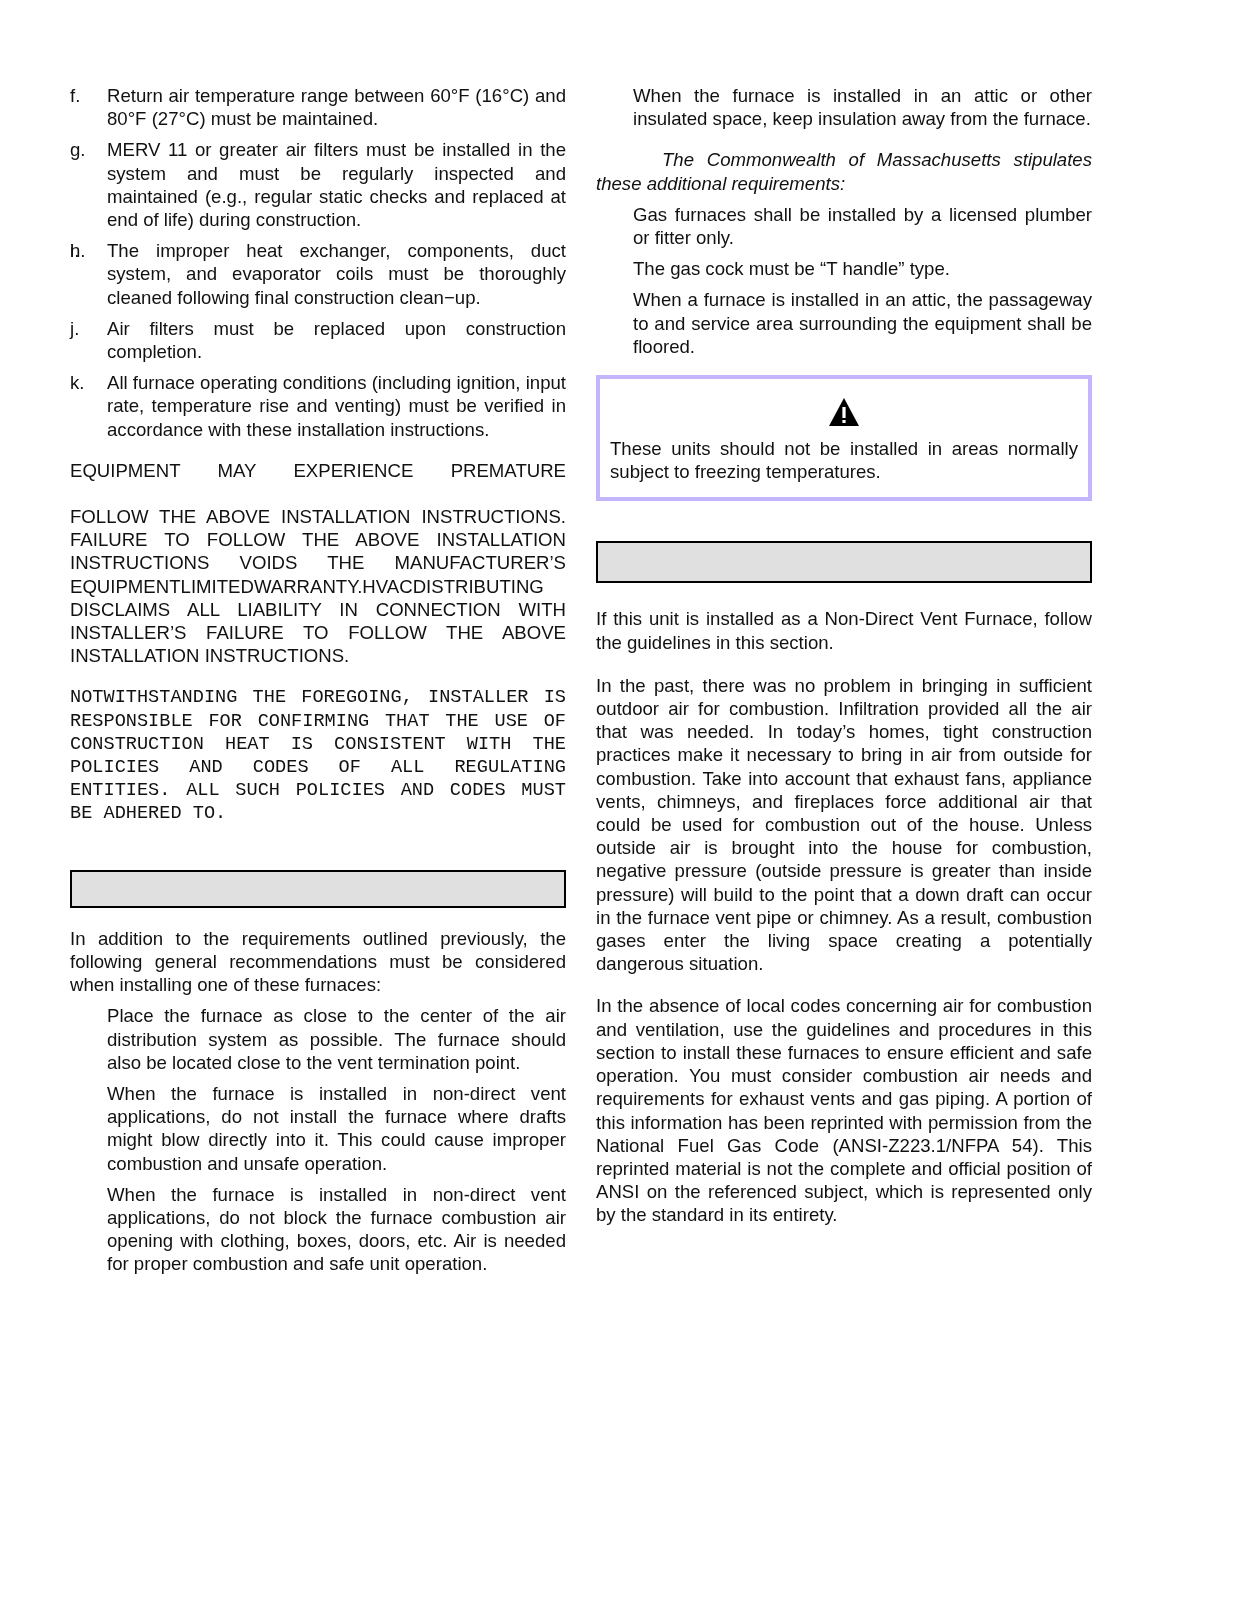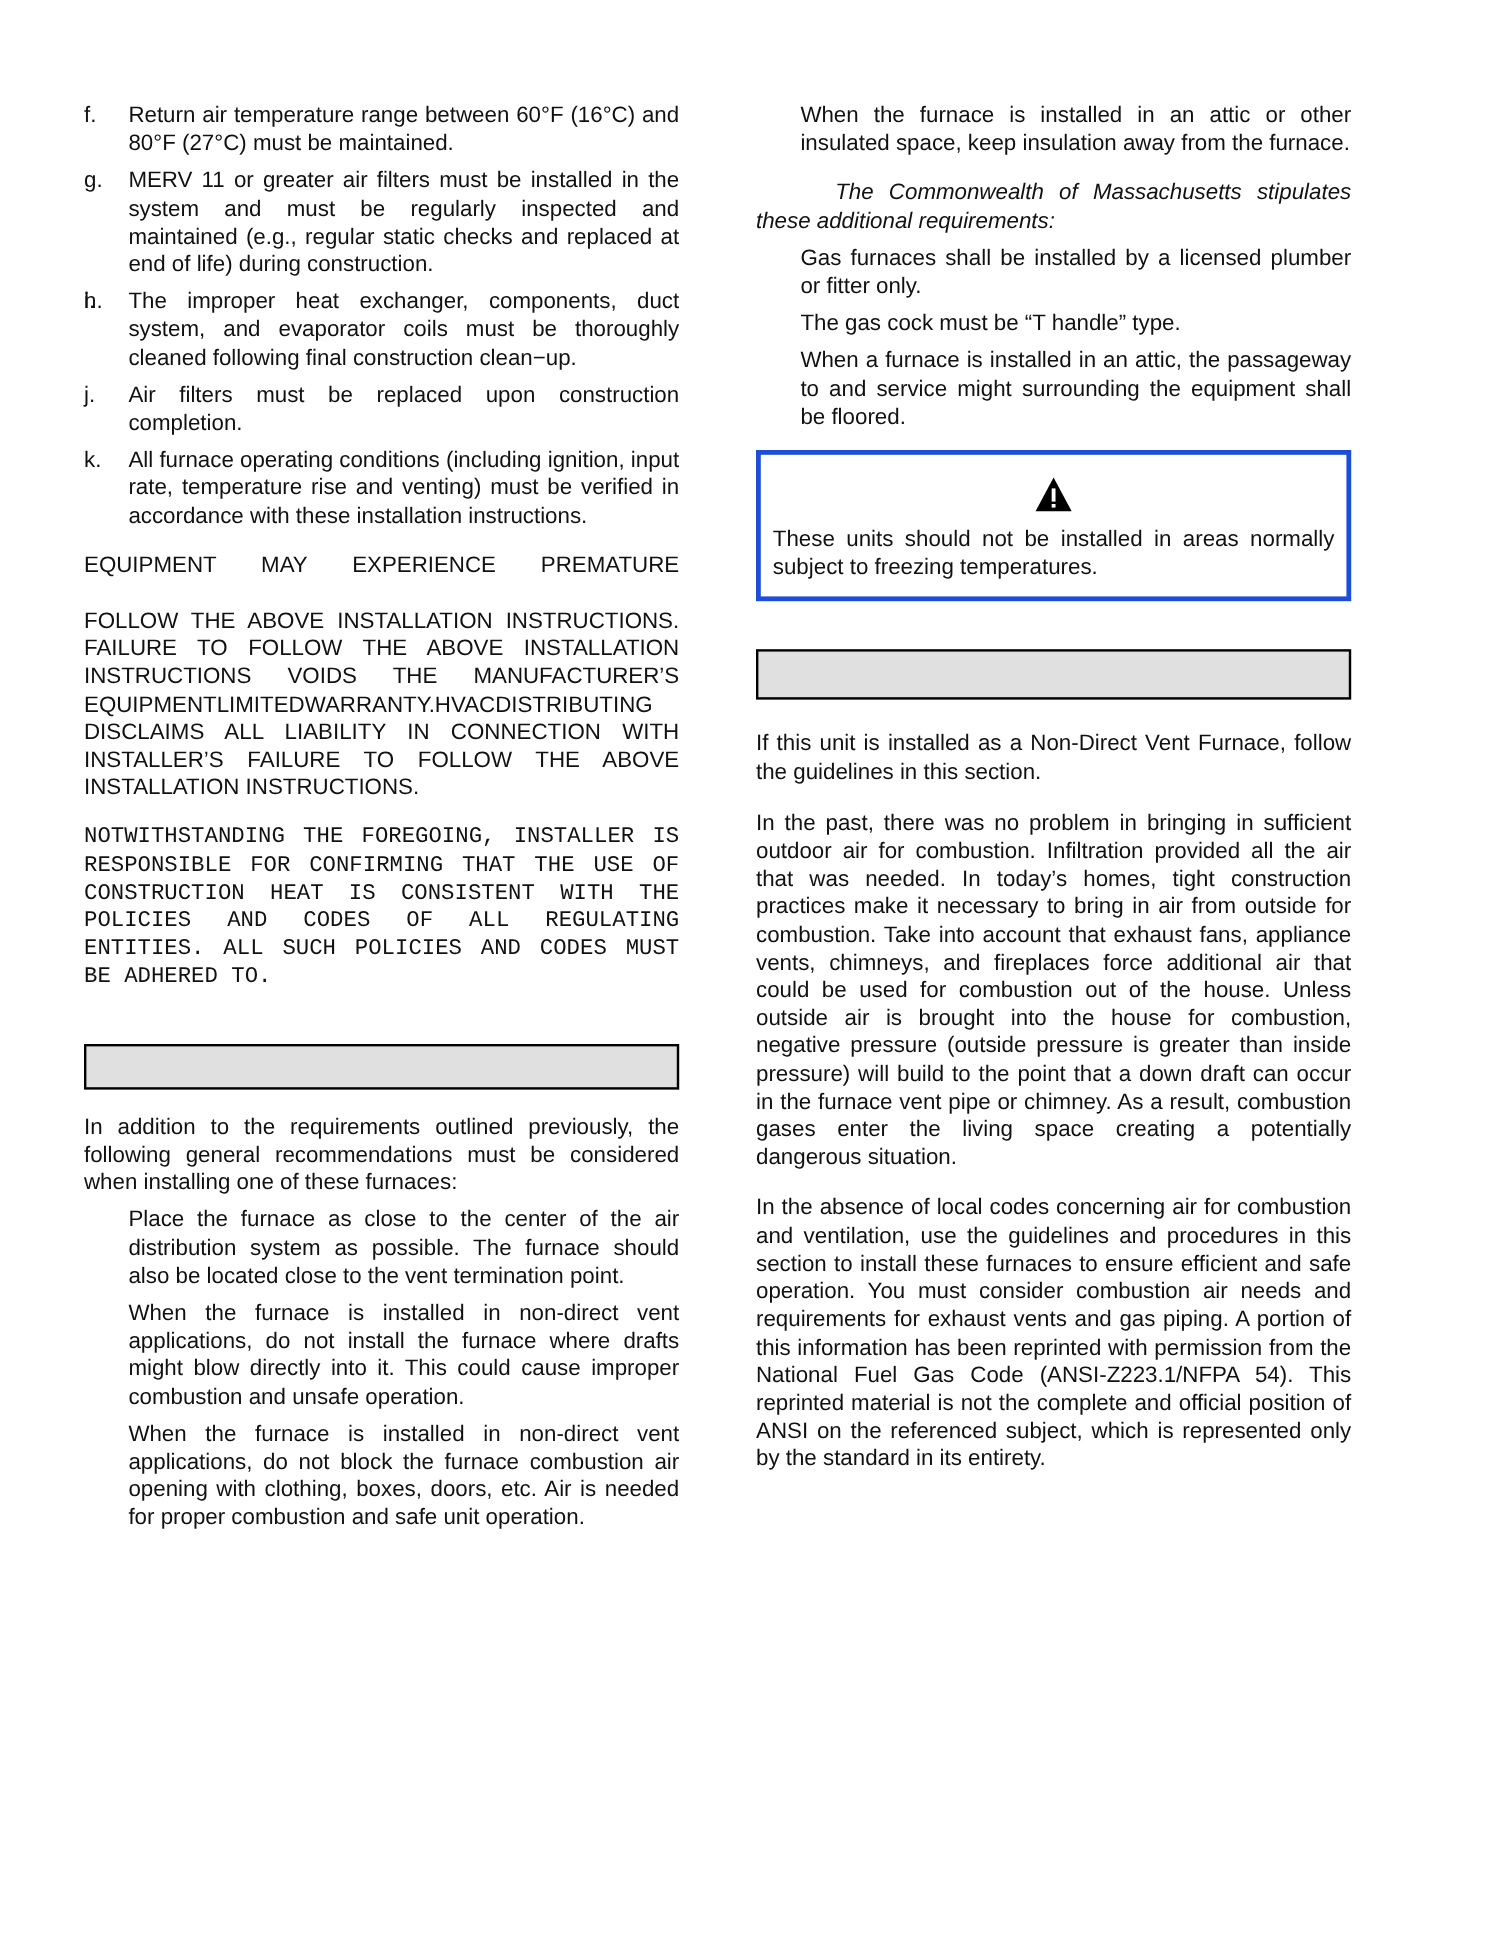--- a/index.html
+++ b/index.html
@@ -3,29 +3,29 @@
 <meta charset="utf-8">
 <style>
   html, body { margin: 0; padding: 0; background: #ffffff; }
   body {
     width: 1260px; height: 1620px; position: relative; overflow: hidden;
     font-family: "Liberation Sans", sans-serif; color: #111111;
     font-size: 18.6px; line-height: 23.2px;
   }
   .col { position: absolute; top: 84px; width: 496px; }
   .col-left { left: 70px; }
-  .col-right { left: 630px; }
+  .col-right { left: 596px; }
   p { margin: 0; text-align: justify; }
   .item { position: relative; padding-left: 37px; text-align: justify; margin-bottom: 8px; }
   .item .lbl { position: absolute; left: 0; top: 0; }
   .caps { text-align: justify; }
   .indent-block { padding-left: 37px; text-align: justify; margin-bottom: 8px; }
   .italic { font-style: italic; }
   .gray-bar { border: 2px solid #000; background: #e0e0e0; height: 38px; box-sizing: border-box; }
-  .warn-box { border: 4px solid #1d4ed8; padding: 18px 10px 14px 10px; box-sizing: border-box; }
+  .warn-box { border: 4px solid #c4b5fd; padding: 18px 10px 14px 10px; box-sizing: border-box; }
   .warn-icon { text-align: center; height: 40px; }
   .warn-icon svg { display: inline-block; }
 </style>
 </head>
 <body>
 
 <div class="col col-left">
   <div class="item">
     <span class="lbl">f.</span>
     <span>Return air temperature range between 60°F (16°C) and 80°F (27°C) must be maintained.</span>
@@ -63,21 +63,21 @@
   <div class="indent-block">When the furnace is installed in non-direct vent applications, do not block the furnace combustion air opening with clothing, boxes, doors, etc. Air is needed for proper combustion and safe unit operation.</div>
 </div>
 
 <div class="col col-right">
   <div class="indent-block">When the furnace is installed in an attic or other insulated space, keep insulation away from the furnace.</div>
 
   <p class="italic" style="margin-top:18px; text-indent:66px; margin-bottom:8px;">The Commonwealth of Massachusetts stipulates these additional requirements:</p>
 
   <div class="indent-block">Gas furnaces shall be installed by a licensed plumber or fitter only.</div>
   <div class="indent-block">The gas cock must be “T handle” type.</div>
-  <div class="indent-block">When a furnace is installed in an attic, the passageway to and service might surrounding the equipment shall be floored.</div>
+  <div class="indent-block">When a furnace is installed in an attic, the passageway to and service area surrounding the equipment shall be floored.</div>
 
   <div class="warn-box" style="margin-top:17px;">
     <div class="warn-icon">
       <svg width="32" height="30" viewBox="0 0 32 30">
         <polygon points="16,1 31,29 1,29" fill="#000"></polygon>
         <rect x="14.4" y="10" width="3.2" height="11" fill="#fff"></rect>
         <rect x="14.4" y="23" width="3.2" height="3" fill="#fff"></rect>
       </svg>
     </div>
     <p>These units should not be installed in areas normally subject to freezing temperatures.</p>

